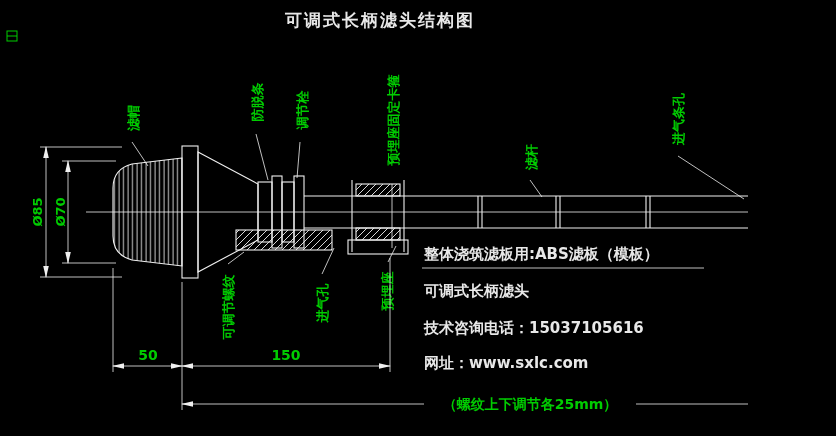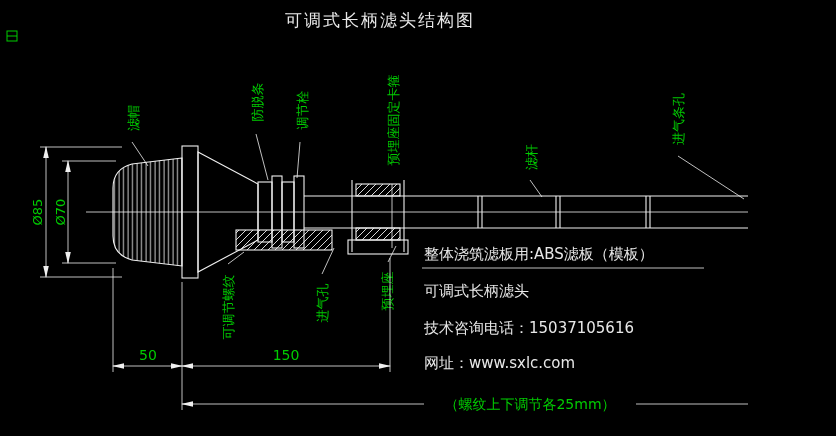--- a/index.html
+++ b/index.html
@@ -4,21 +4,21 @@
 <style>
   :root{
     --background:#000000;
     --line:#f0f0f0;
     --annotation:#00cc00;
     --info:#e8e8e8;
   }
   html,body{margin:0;padding:0;background:var(--background);}
   .stage{
     position:relative;width:748px;height:436px;background:var(--background);
-    overflow:hidden;font-family:"DejaVu Sans","Liberation Sans",sans-serif;
+    overflow:hidden;font-family:"DejaVu Sans","Liberation Sans",sans-serif;font-weight:bold;
   }
   .stage svg{position:absolute;left:0;top:0;}
   .ln{stroke:var(--line);fill:none;stroke-width:1.1;}
   .lnp{stroke:var(--line);stroke-width:1.1;}
   .thin{stroke:var(--line);fill:none;stroke-width:0.8;}
   .grn{stroke:var(--annotation);fill:none;stroke-width:1;}
   text{font-family:"DejaVu Sans","Liberation Sans",sans-serif;}
   .t-title{fill:var(--info);font-size:17px;letter-spacing:2px;}
   .t-ann{fill:var(--annotation);font-size:13px;}
   .t-dim{fill:var(--annotation);font-size:13px;}

